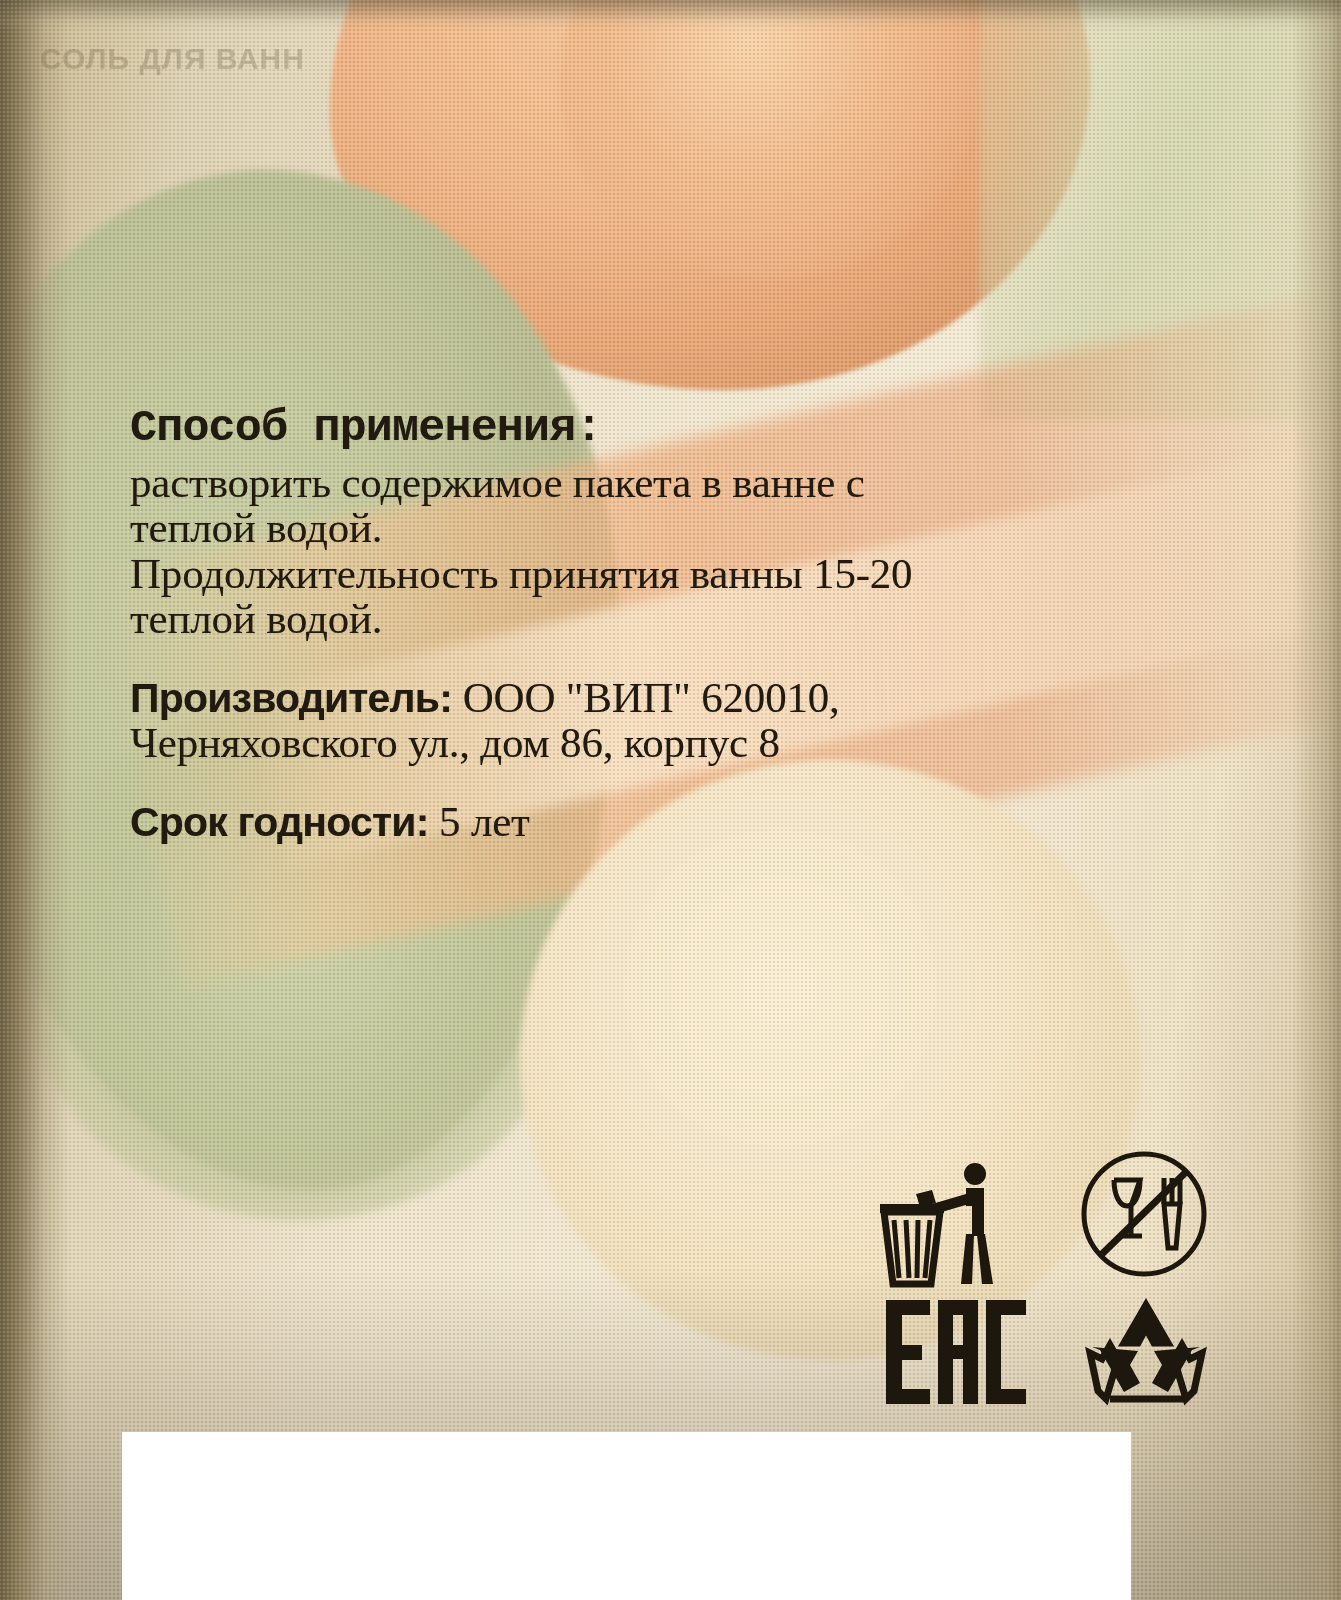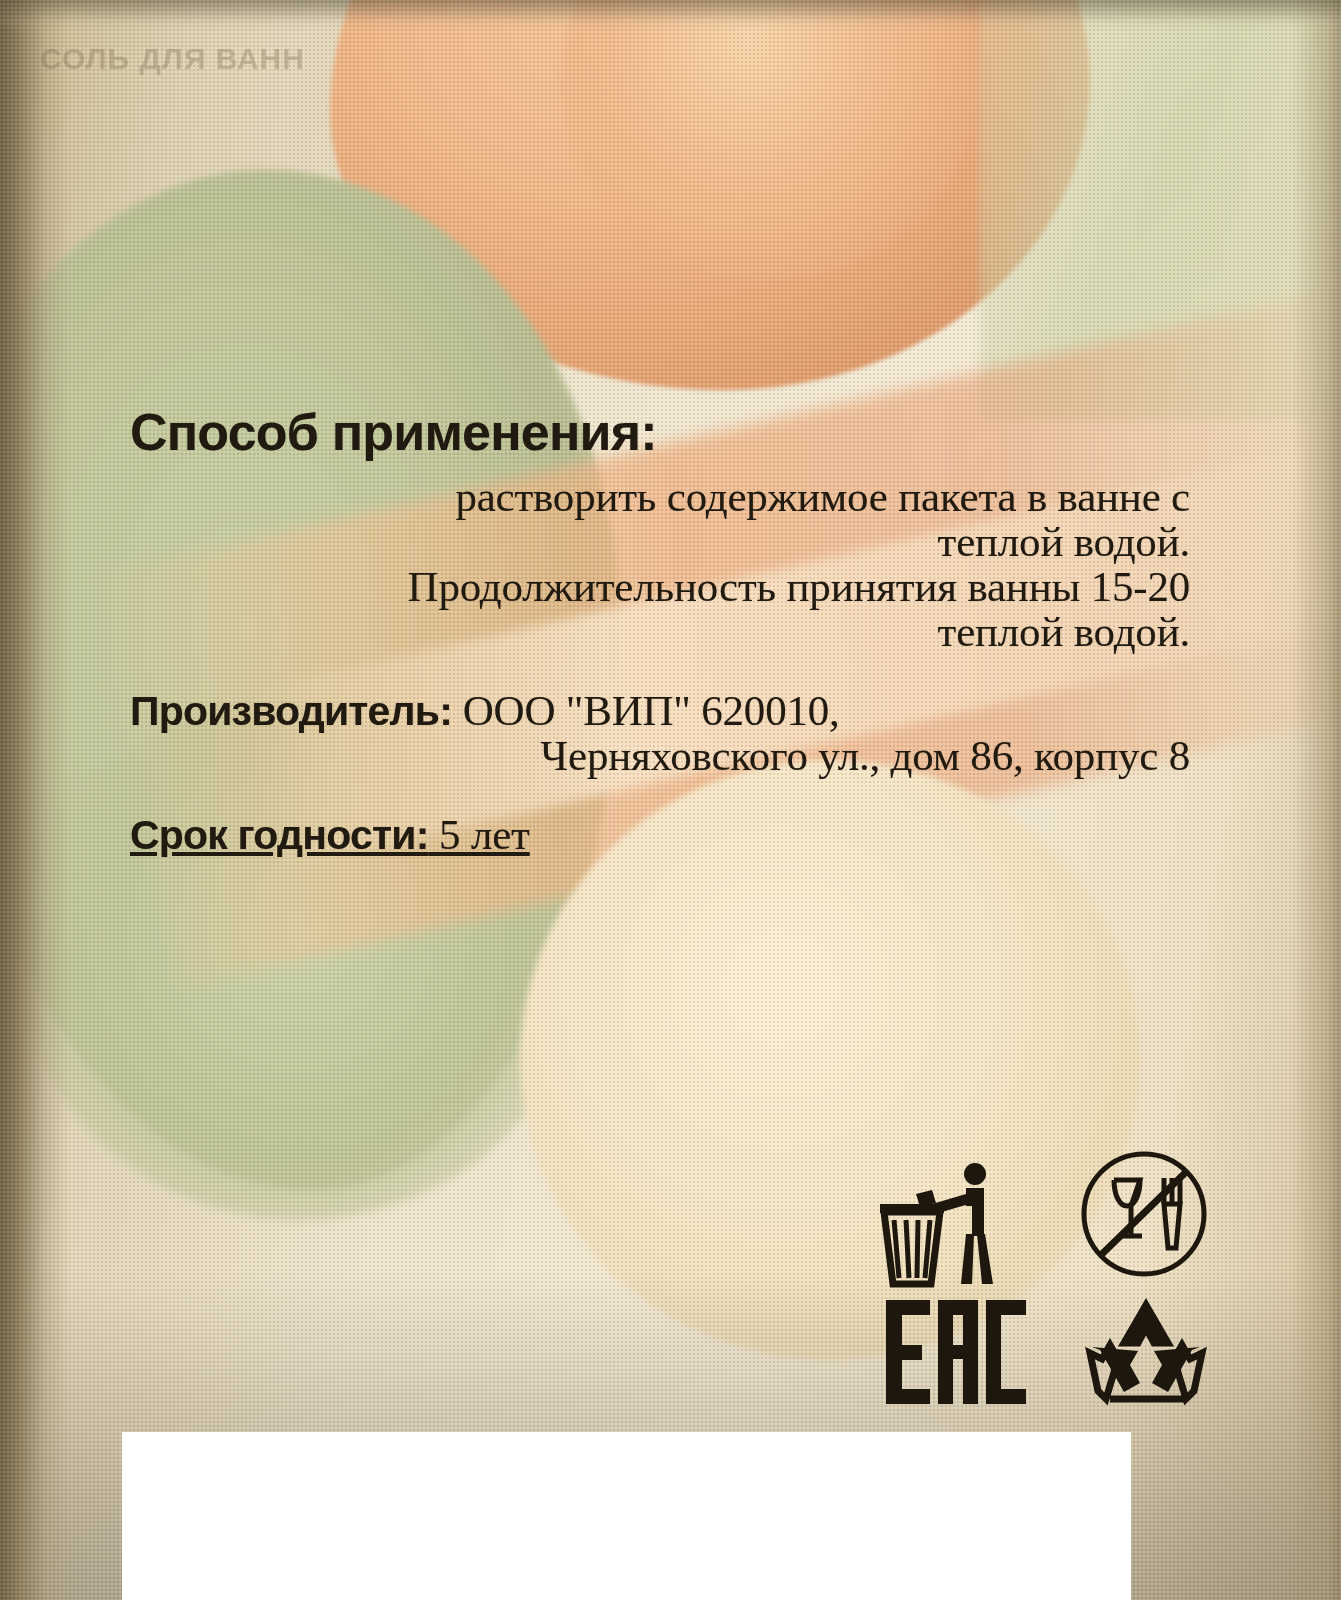--- a/index.html
+++ b/index.html
@@ -155,36 +155,36 @@
     width: 1060px;
     color: #211a10;
   }
   .para {
     margin: 0 0 34px 0;
     font-size: 43px;
     line-height: 1.05;
     letter-spacing: -0.2px;
     text-shadow: 0 0 1px rgba(40,30,15,0.25);
   }
-  .para.tight { margin-bottom: 34px; text-decoration: underline; }
+  .para.tight { margin-bottom: 34px; }
   .lbl {
     font-family: "Liberation Sans", sans-serif;
     font-weight: bold;
     font-size: 41px;
     letter-spacing: -0.8px;
   }
   .block-head {
     display: block;
-    font-family: Liberation Sans, sans-serif;
+    font-family: Liberation Mono, monospace;
     font-weight: bold;
-    font-size: 52px;
+    font-size: 45px;
     letter-spacing: -0.8px;
-    margin-bottom: 14px;
-  }
-  .body-line { display: block; text-align: right; }
+    margin-bottom: 8px;
+  }
+  .body-line { display: block; }
 
   
   .icons {
     position: absolute;
     left: 880px;
     top: 1150px;
     width: 330px;
     height: 260px;
   }
   .icon-svg { display: block; }

